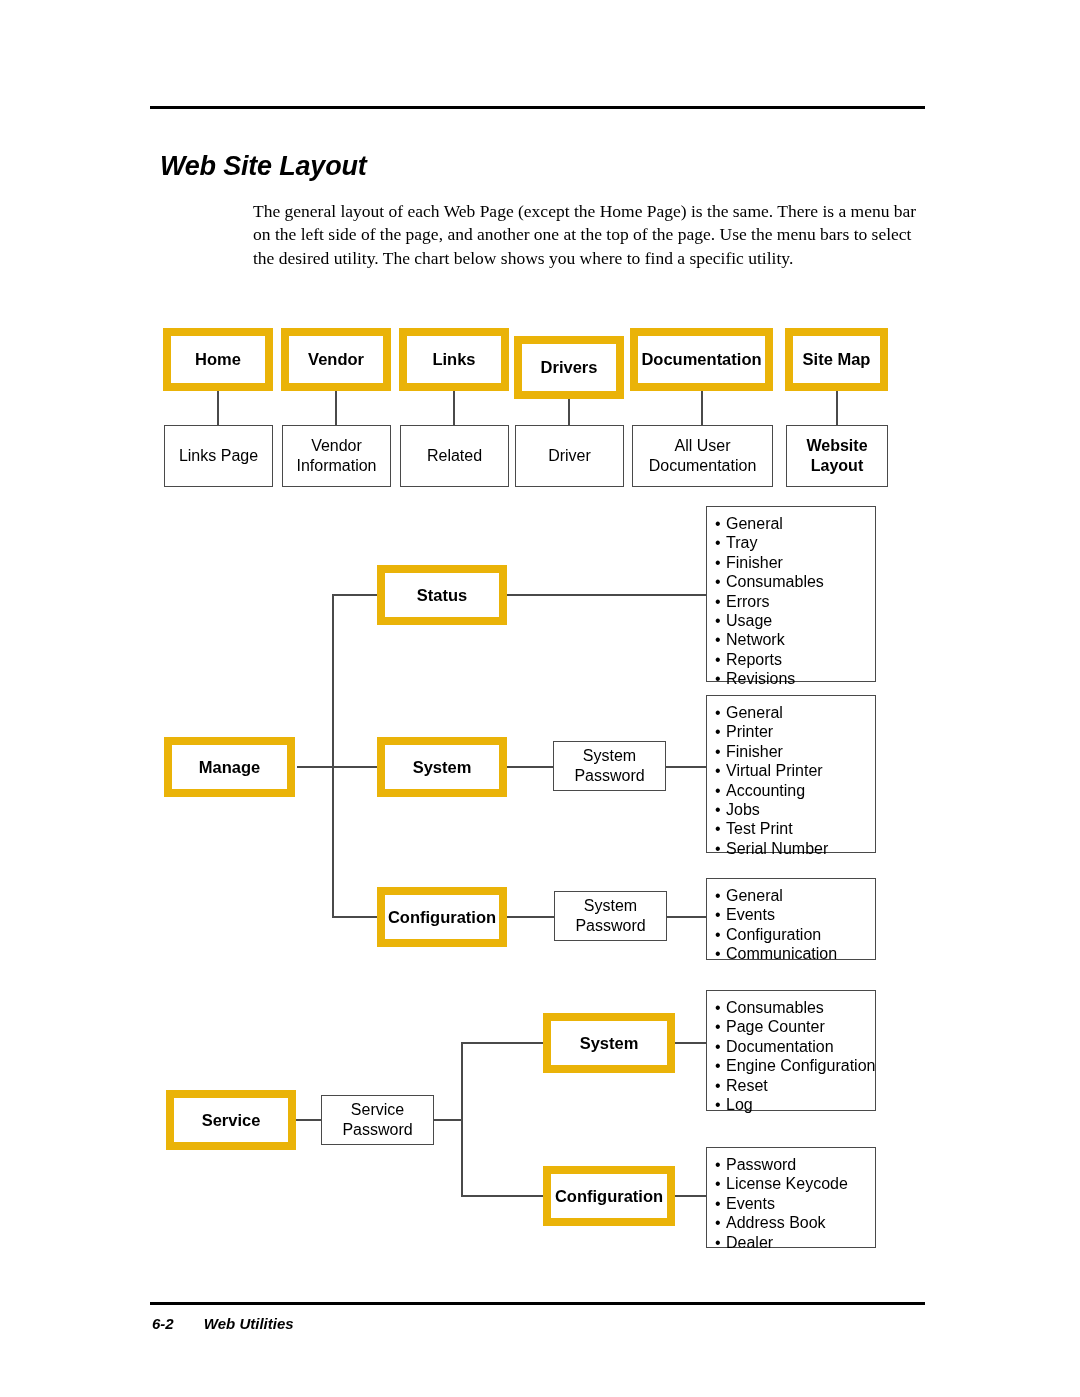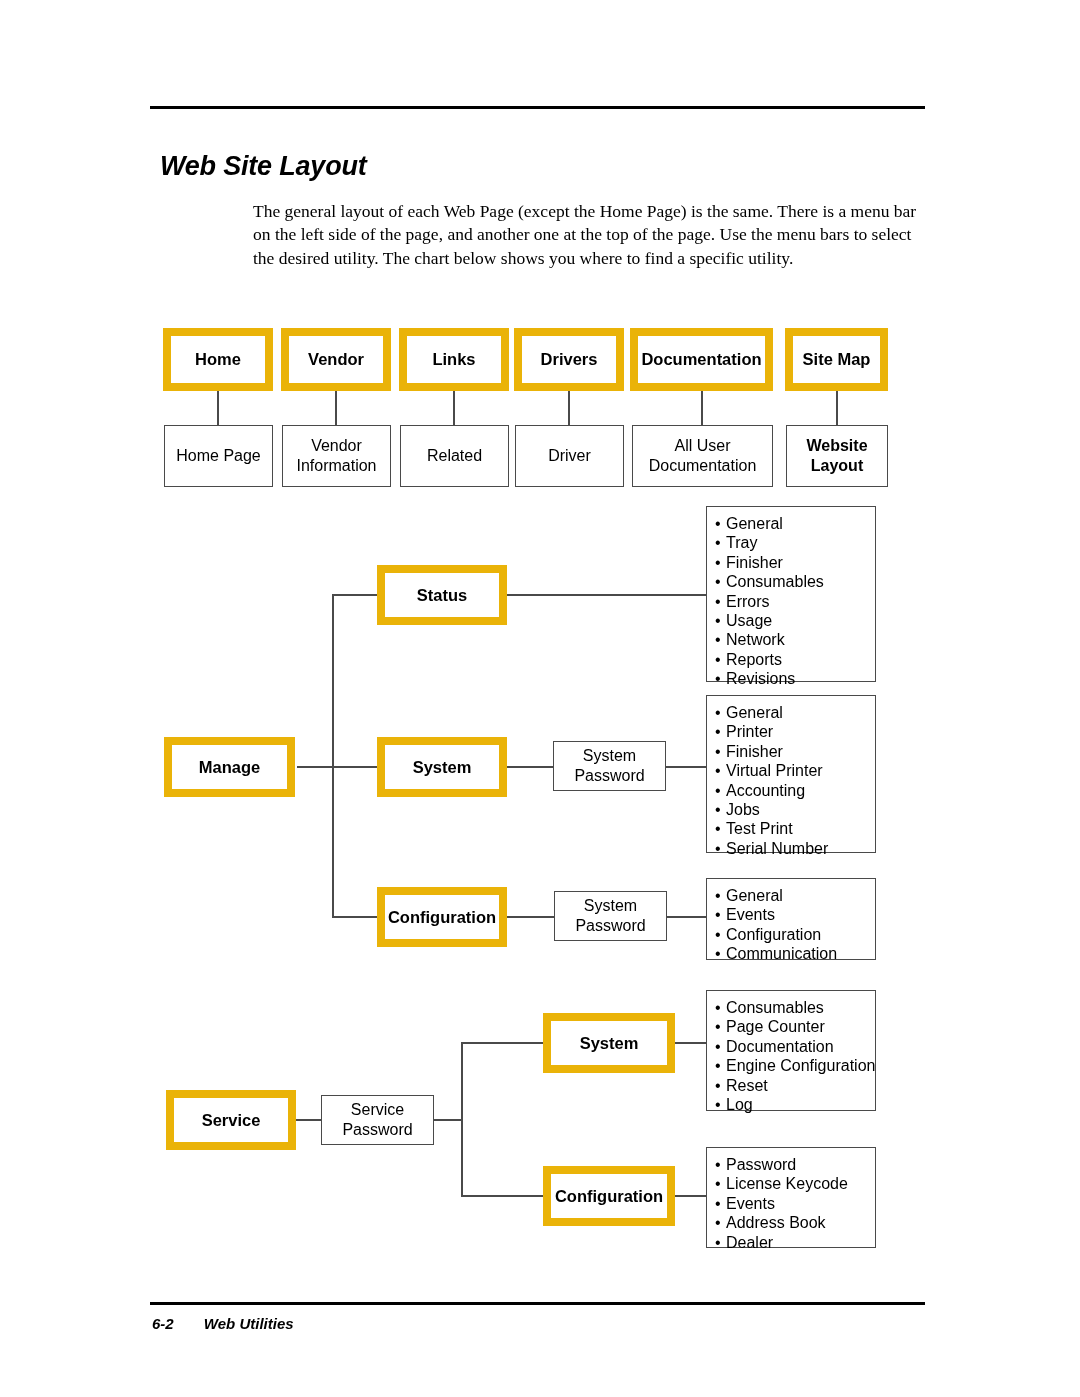--- a/index.html
+++ b/index.html
@@ -118,31 +118,31 @@
 <div class="rule" id="top-rule"></div>
 
 <h1 id="page-title">Web Site Layout</h1>
 
 <p id="intro-paragraph">The general layout of each Web Page (except the Home Page) is the same. There is a menu bar on the left side of the page, and another one at the top of the page. Use the menu bars to select the desired utility. The chart below shows you where to find a specific utility.</p>
 
 <div id="diagram">
 
   <div class="box node-main" style="left:163px; top:328px; width:110px; height:63px;">Home</div>
   <div class="ln v" style="left:217px; top:391px; height:34px;"></div>
-  <div class="box node-sub" style="left:164px; top:425px; width:109px; height:62px;">Home Page</div>
+  <div class="box node-sub" style="left:164px; top:425px; width:109px; height:62px;">Links Page</div>
 
   <div class="box node-main" style="left:281px; top:328px; width:110px; height:63px;">Vendor</div>
   <div class="ln v" style="left:335px; top:391px; height:34px;"></div>
   <div class="box node-sub" style="left:282px; top:425px; width:109px; height:62px;">Vendor<br>Information</div>
 
   <div class="box node-main" style="left:399px; top:328px; width:110px; height:63px;">Links</div>
   <div class="ln v" style="left:453px; top:391px; height:34px;"></div>
   <div class="box node-sub" style="left:400px; top:425px; width:109px; height:62px;">Related</div>
 
-  <div class="box node-main" style="left:514px; top:328px; width:110px; height:63px;">Drivers</div>
+  <div class="box node-main" style="left:514px; top:336px; width:110px; height:63px;">Drivers</div>
   <div class="ln v" style="left:568px; top:391px; height:34px;"></div>
   <div class="box node-sub" style="left:515px; top:425px; width:109px; height:62px;">Driver</div>
 
   <div class="box node-main" style="left:630px; top:328px; width:143px; height:63px;">Documentation</div>
   <div class="ln v" style="left:701px; top:391px; height:34px;"></div>
   <div class="box node-sub" style="left:632px; top:425px; width:141px; height:62px;">All User<br>Documentation</div>
 
   <div class="box node-main" style="left:785px; top:328px; width:103px; height:63px;">Site Map</div>
   <div class="ln v" style="left:836px; top:391px; height:34px;"></div>
   <div class="box node-sub" style="left:786px; top:425px; width:102px; height:62px;font-weight:bold;">Website<br>Layout</div>

